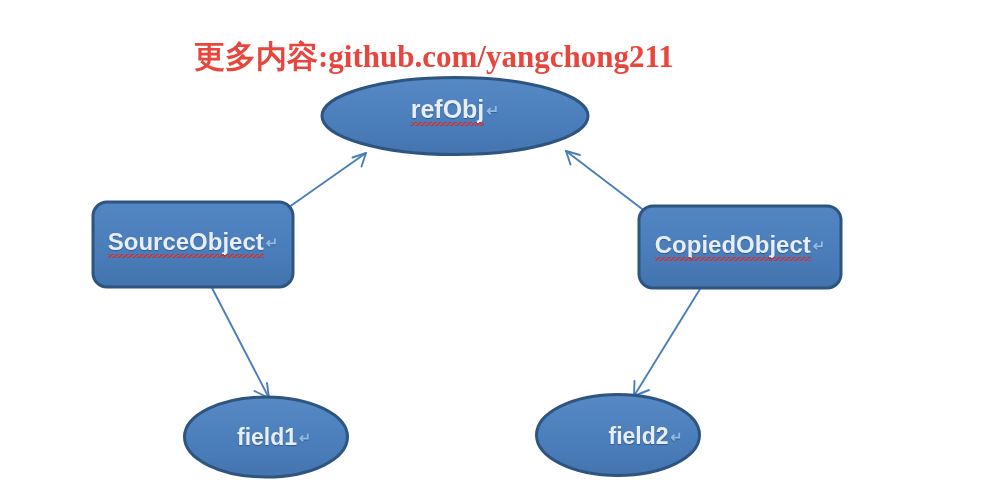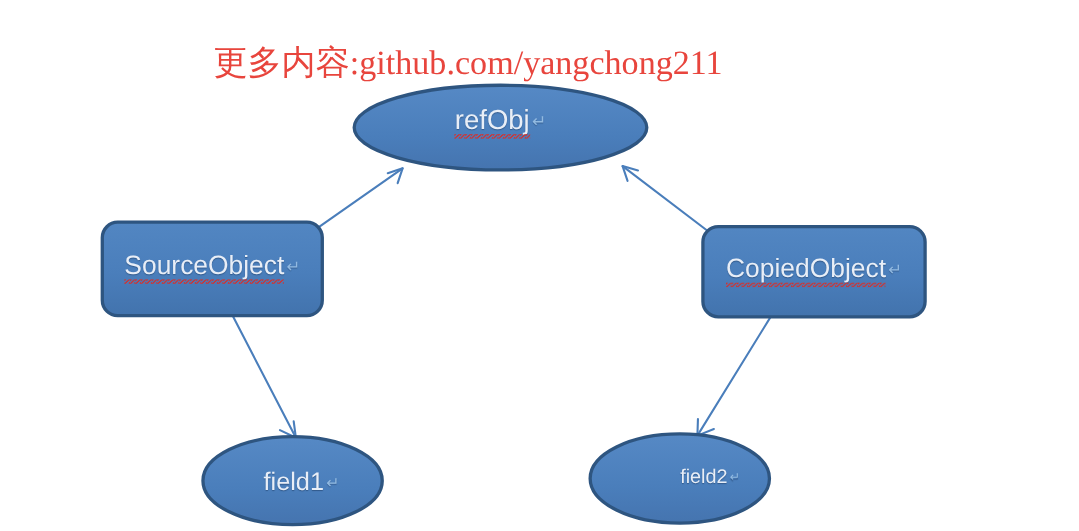--- a/index.html
+++ b/index.html
@@ -26,26 +26,27 @@
     position: absolute;
     left: 194px;
     top: 38px;
     font-family: "Liberation Serif", serif;
     font-size: 31px;
     line-height: 38px;
     color: #e8453d;
     white-space: nowrap;
     letter-spacing: 0px;
     z-index: 5;
+    font-weight: bold;
   }
   .node-label {
     position: absolute;
     color: #e8eef7;
     font-family: "Liberation Sans", sans-serif;
-    font-weight: 400;
+    font-weight: 700;
     white-space: nowrap;
     text-align: center;
     z-index: 4;
     text-shadow: 0 1px 1px rgba(20,45,80,0.45);
   }
   .node-label .txt {
     position: relative;
     display: inline-block;
   }
   .node-label.spell .txt::after {
@@ -78,21 +79,21 @@
     font-size: 0.62em;
     color: #9ec4e8;
     opacity: 0.85;
     transform: translateY(-0.12em);
     margin-left: 2px;
   }
   .lbl-refobj   { left: 322px; top: 95px;  width: 266px; font-size: 25px; }
   .lbl-source   { left: 93px;  top: 228px; width: 200px; font-size: 24px; }
   .lbl-copied   { left: 639px; top: 231px; width: 202px; font-size: 24px; }
   .lbl-field1   { left: 185px; top: 424px; width: 178px; font-size: 23px; }
-  .lbl-field2   { left: 537px; top: 423px; width: 191px; font-size: 18px; padding-left: 13px; }
+  .lbl-field2   { left: 537px; top: 423px; width: 191px; font-size: 23px; padding-left: 13px; }
 </style>
 </head>
 <body>
 
 <div id="canvas">
 
   <svg id="diagram-svg" viewBox="0 0 981 483" xmlns="http://www.w3.org/2000/svg">
     <defs>
       <linearGradient id="nodeGrad" x1="0" y1="0" x2="0" y2="1">
         <stop offset="0%" stop-color="#5286c2"></stop>

